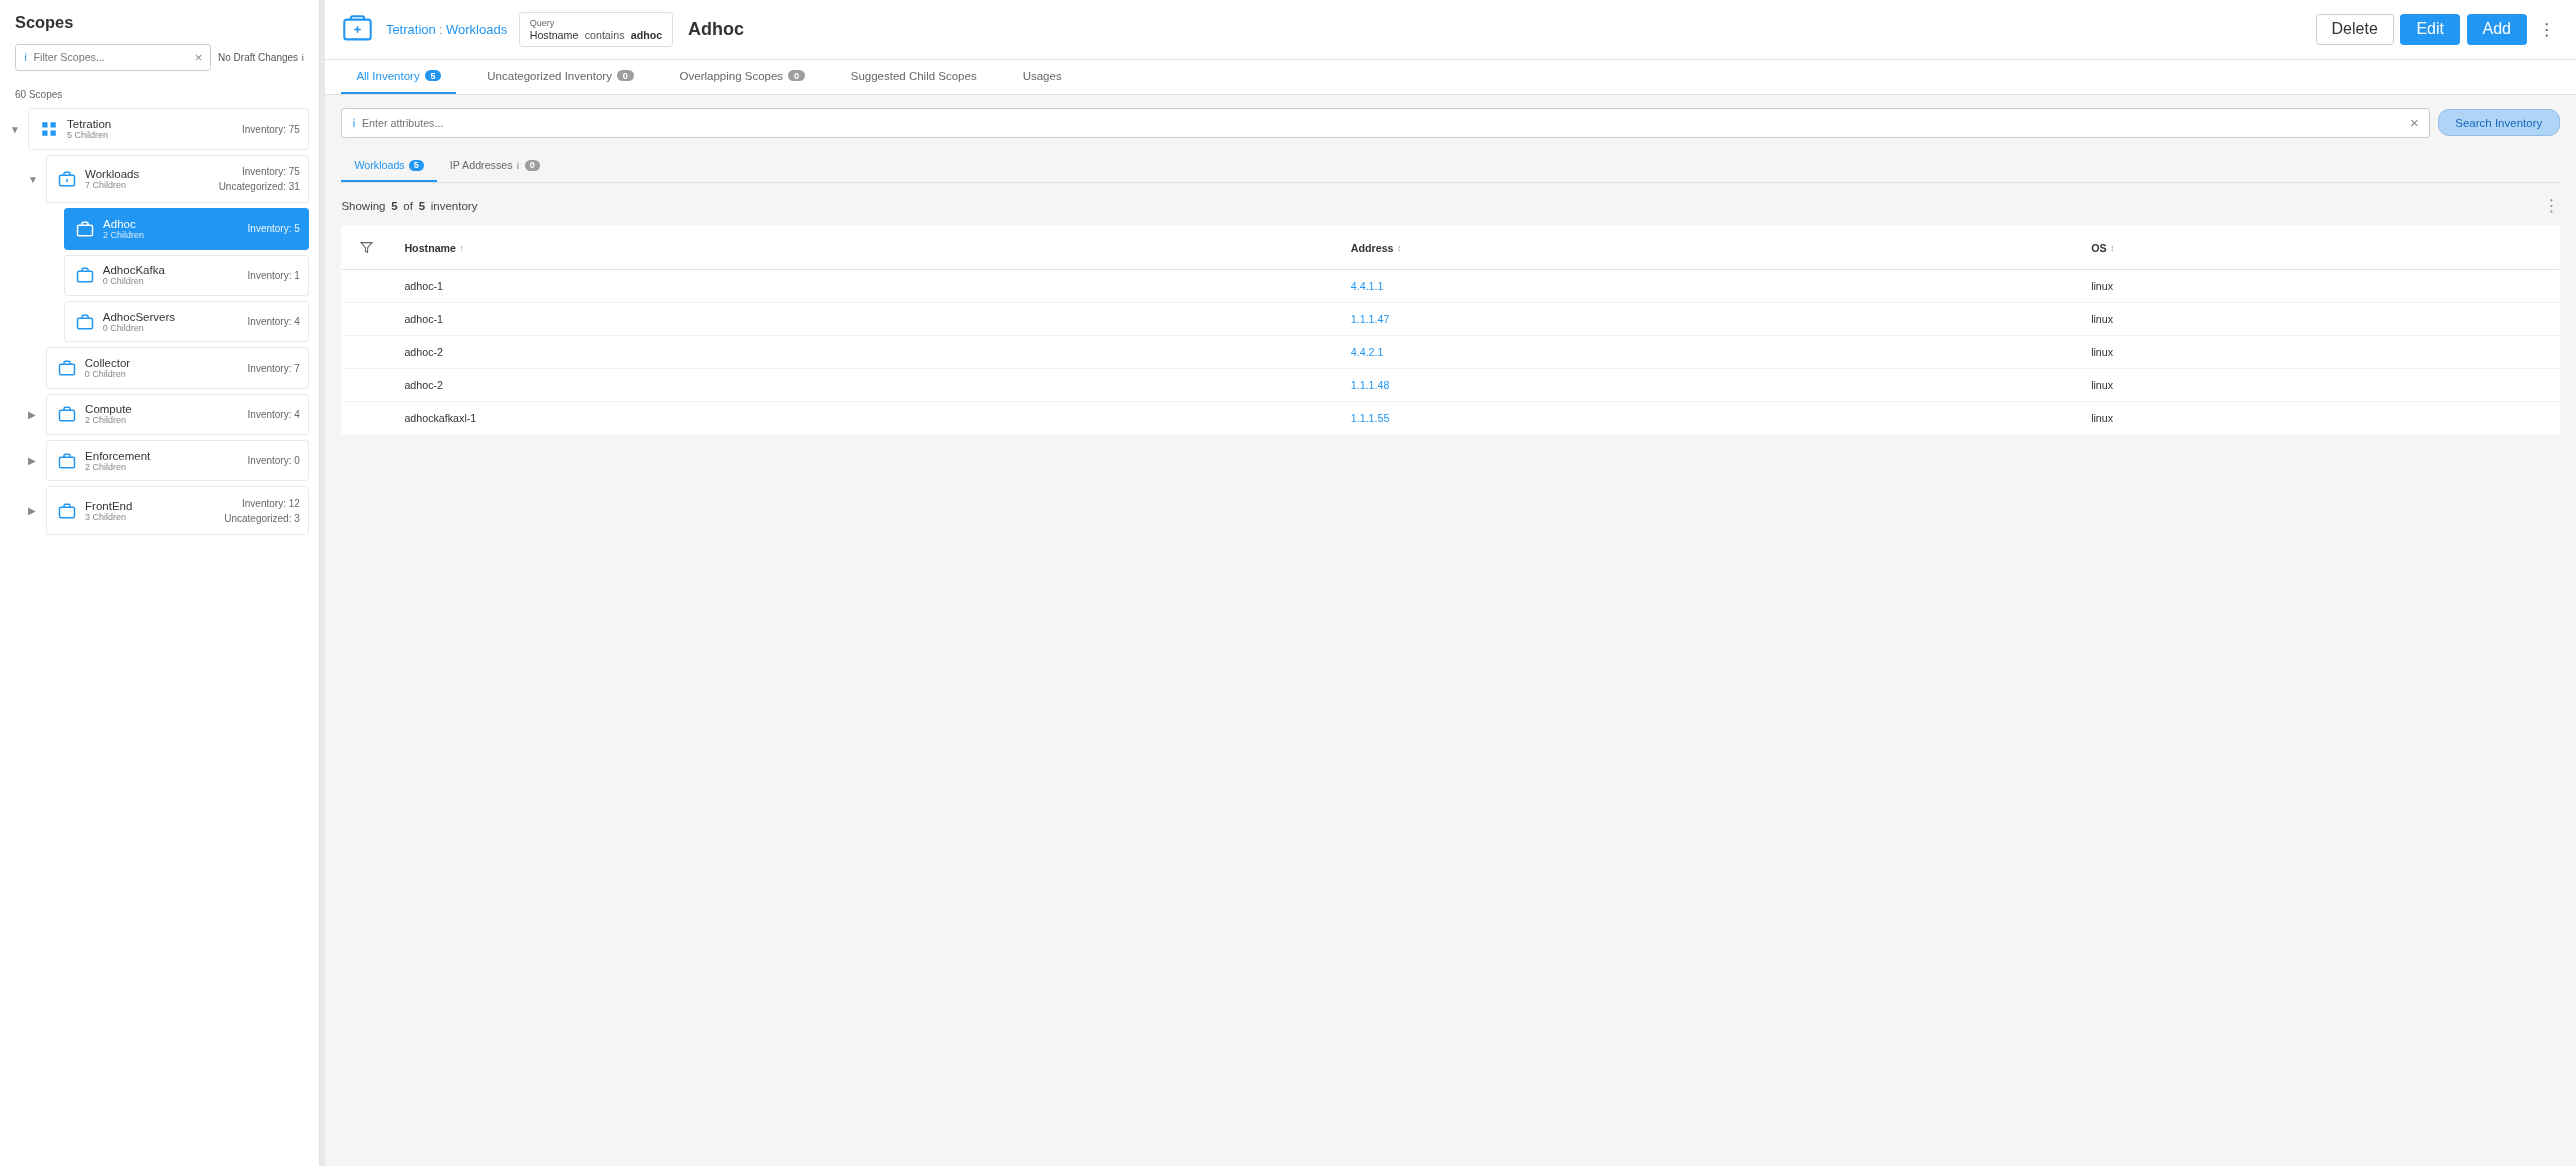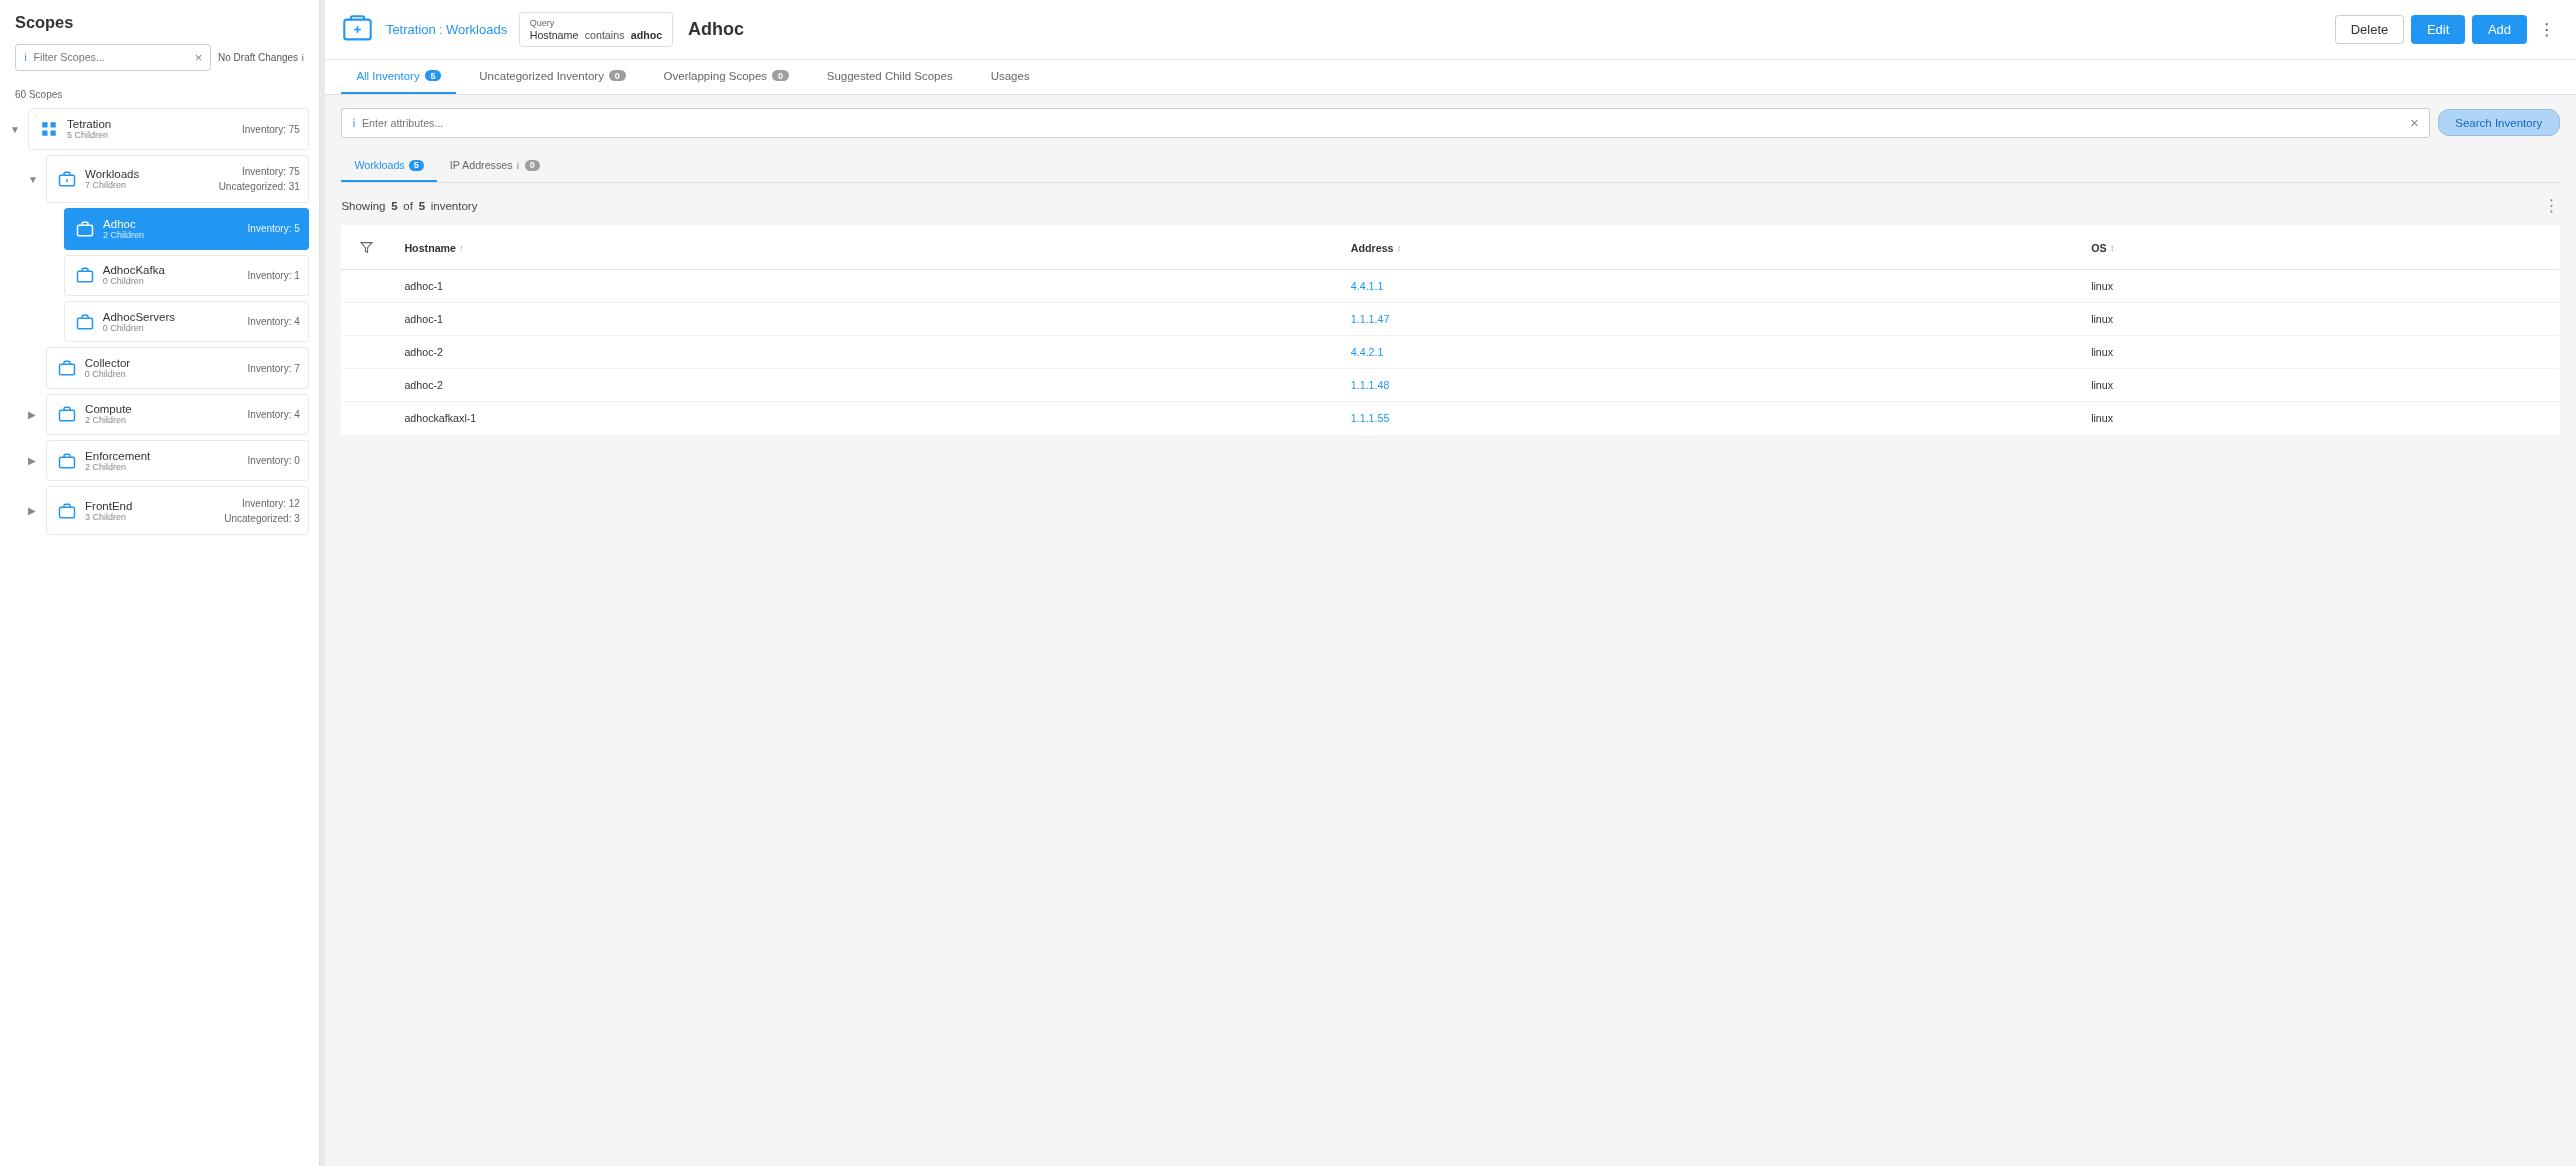--- a/index.html
+++ b/index.html
@@ -38,26 +38,26 @@
     .top-header { background: #fff; border-bottom: 0.8px solid #e0e0e0; padding: 11.5px 16.4px; display: flex; align-items: center; gap: 11.5px; }
     .header-icon { width: 33px; height: 33px; display: flex; align-items: center; justify-content: center; }
     .header-breadcrumb { display: flex; align-items: center; gap: 3.3px; }
     .breadcrumb-link { color: #2196f3; font-size: 13px; cursor: pointer; }
     .breadcrumb-sep { color: #999; font-size: 13px; }
     .query-badge { background: #fff; border: 0.8px solid #ddd; border-radius: 3.3px; padding: 5px 10px; display: flex; flex-direction: column; gap: 1.6px; }
     .query-label { font-size: 9px; color: #666; font-weight: 500; }
     .query-value { font-size: 10.7px; color: #333; }
     .query-value strong { font-weight: 700; }
     .header-actions { margin-left: auto; display: flex; align-items: center; gap: 6.6px; }
-    .btn { padding: 5.8px 15px; border-radius: 3.3px; border: 0.8px solid #ccc; cursor: pointer; font-size: 13px; background: #fff; color: #333; }
+    .btn { padding: 5.8px 15px; border-radius: 3.3px; border: 0.8px solid #ccc; cursor: pointer; font-size: 16px; background: #fff; color: #333; }
     .btn-primary { background: #2196f3; border-color: #2196f3; color: #fff; }
     .more-btn { width: 26px; height: 26px; border-radius: 50%; border: none; background: transparent; cursor: pointer; font-size: 16.4px; color: #555; display: flex; align-items: center; justify-content: center; }
 
     
-    .tabs-bar { background: #fff; border-bottom: 0.8px solid #e0e0e0; padding: 0 16.4px; display: flex; align-items: flex-end; gap: 8px; }
+    .tabs-bar { background: #fff; border-bottom: 0.8px solid #e0e0e0; padding: 0 16.4px; display: flex; align-items: flex-end; gap: 16px; }
     .tab { padding: 10px 15px; cursor: pointer; font-size: 11.5px; color: #666; border-bottom: 2.5px solid transparent; white-space: nowrap; display: flex; align-items: center; gap: 5px; }
     .tab.active { color: #2196f3; border-bottom-color: #2196f3; font-weight: 500; }
     .tab-badge { background: #2196f3; color: #fff; border-radius: 10px; padding: 0.8px 5.8px; font-size: 9px; font-weight: 600; }
     .tab-badge.zero { background: #9e9e9e; }
 
     
     .content-area { flex: 1; overflow-y: auto; padding: 13px 16.4px; }
 
     
     .search-bar { display: flex; align-items: center; gap: 8.2px; margin-bottom: 13px; }

